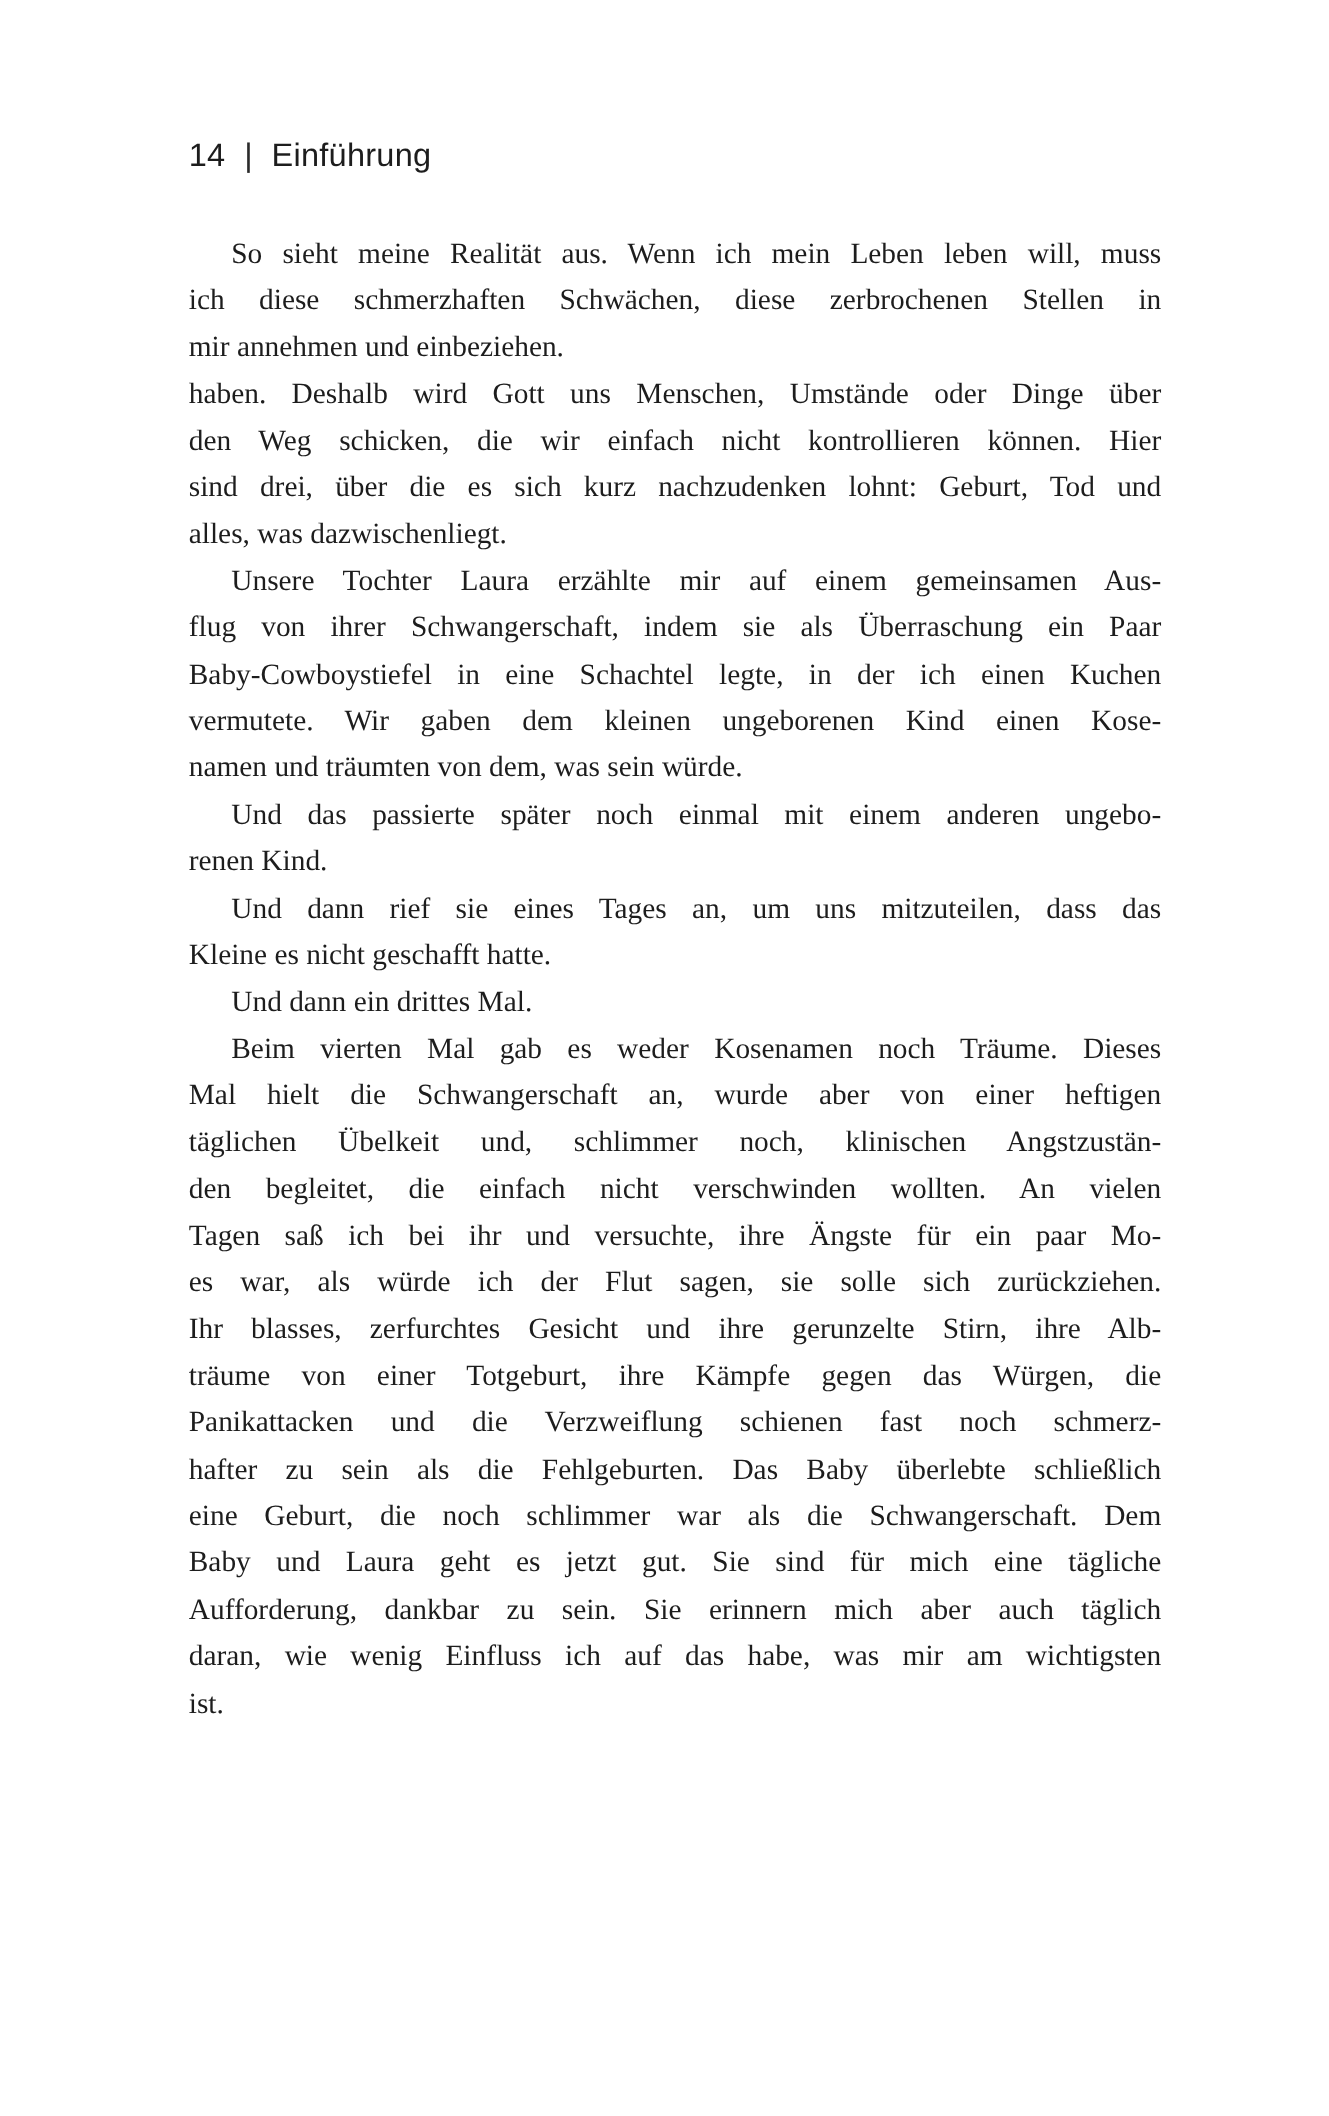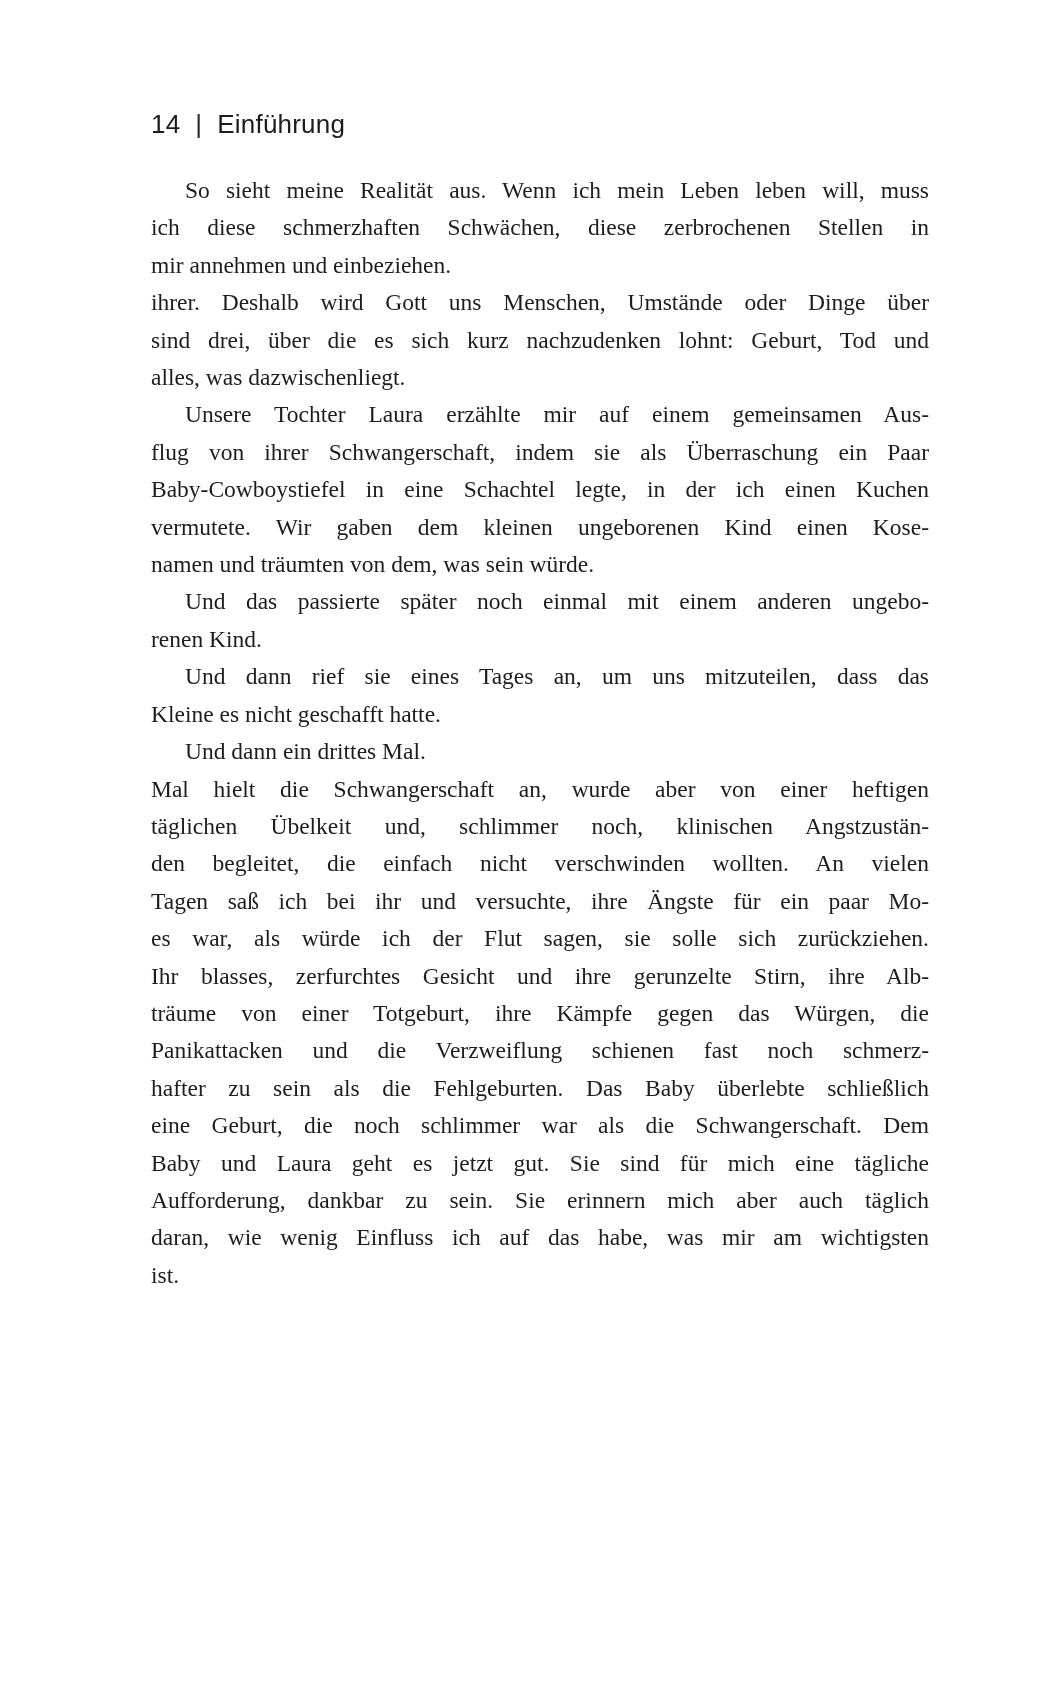--- a/index.html
+++ b/index.html
@@ -29,21 +29,21 @@
   }
   .running-head .pagenum { min-width: 24px; }
   .running-head .sep {
     margin: 0 15px;
     font-weight: 400;
     color: #2a2a2a;
   }
   .text-block {
     position: absolute;
     left: 151px;
-    top: 172px;
+    top: 185px;
     width: 778px;
     color: #1d1d1d;
     font-size: 23.5px;
     line-height: 37.4px;
   }
   .para { margin: 0; }
   .line {
     text-align: justify;
     text-align-last: justify;
     white-space: normal;
@@ -62,21 +62,22 @@
     <span class="chapter">Einführung</span>
   </header>
 
   <main class="text-block">
       <div class="para">
         <div class="line first">So sieht meine Realität aus. Wenn ich mein Leben leben will, muss</div>
         <div class="line">ich diese schmerzhaften Schwächen, diese zerbrochenen Stellen in</div>
         <div class="line last">mir annehmen und einbeziehen.</div>
       </div>
       <div class="para">
-        <div class="line">ihrer. Deshalb wird Gott uns Menschen, Umstände oder Dinge über</div>
+        <div class="line">haben. Deshalb wird Gott uns Menschen, Umstände oder Dinge über</div>
+        <div class="line">den Weg schicken, die wir einfach nicht kontrollieren können. Hier</div>
         <div class="line">sind drei, über die es sich kurz nachzudenken lohnt: Geburt, Tod und</div>
         <div class="line last">alles, was dazwischenliegt.</div>
       </div>
       <div class="para">
         <div class="line first">Unsere Tochter Laura erzählte mir auf einem gemeinsamen Aus-</div>
         <div class="line">flug von ihrer Schwangerschaft, indem sie als Überraschung ein Paar</div>
         <div class="line">Baby-Cowboystiefel in eine Schachtel legte, in der ich einen Kuchen</div>
         <div class="line">vermutete. Wir gaben dem kleinen ungeborenen Kind einen Kose-</div>
         <div class="line last">namen und träumten von dem, was sein würde.</div>
       </div>
@@ -85,20 +86,21 @@
         <div class="line last">renen Kind.</div>
       </div>
       <div class="para">
         <div class="line first">Und dann rief sie eines Tages an, um uns mitzuteilen, dass das</div>
         <div class="line last">Kleine es nicht geschafft hatte.</div>
       </div>
       <div class="para">
         <div class="line first last">Und dann ein drittes Mal.</div>
       </div>
       <div class="para">
+        <div class="line first">Beim vierten Mal gab es weder Kosenamen noch Träume. Dieses</div>
         <div class="line">Mal hielt die Schwangerschaft an, wurde aber von einer heftigen</div>
         <div class="line">täglichen Übelkeit und, schlimmer noch, klinischen Angstzustän-</div>
         <div class="line">den begleitet, die einfach nicht verschwinden wollten. An vielen</div>
         <div class="line">Tagen saß ich bei ihr und versuchte, ihre Ängste für ein paar Mo-</div>
         <div class="line">es war, als würde ich der Flut sagen, sie solle sich zurückziehen.</div>
         <div class="line">Ihr blasses, zerfurchtes Gesicht und ihre gerunzelte Stirn, ihre Alb-</div>
         <div class="line">träume von einer Totgeburt, ihre Kämpfe gegen das Würgen, die</div>
         <div class="line">Panikattacken und die Verzweiflung schienen fast noch schmerz-</div>
         <div class="line">hafter zu sein als die Fehlgeburten. Das Baby überlebte schließlich</div>
         <div class="line">eine Geburt, die noch schlimmer war als die Schwangerschaft. Dem</div>

